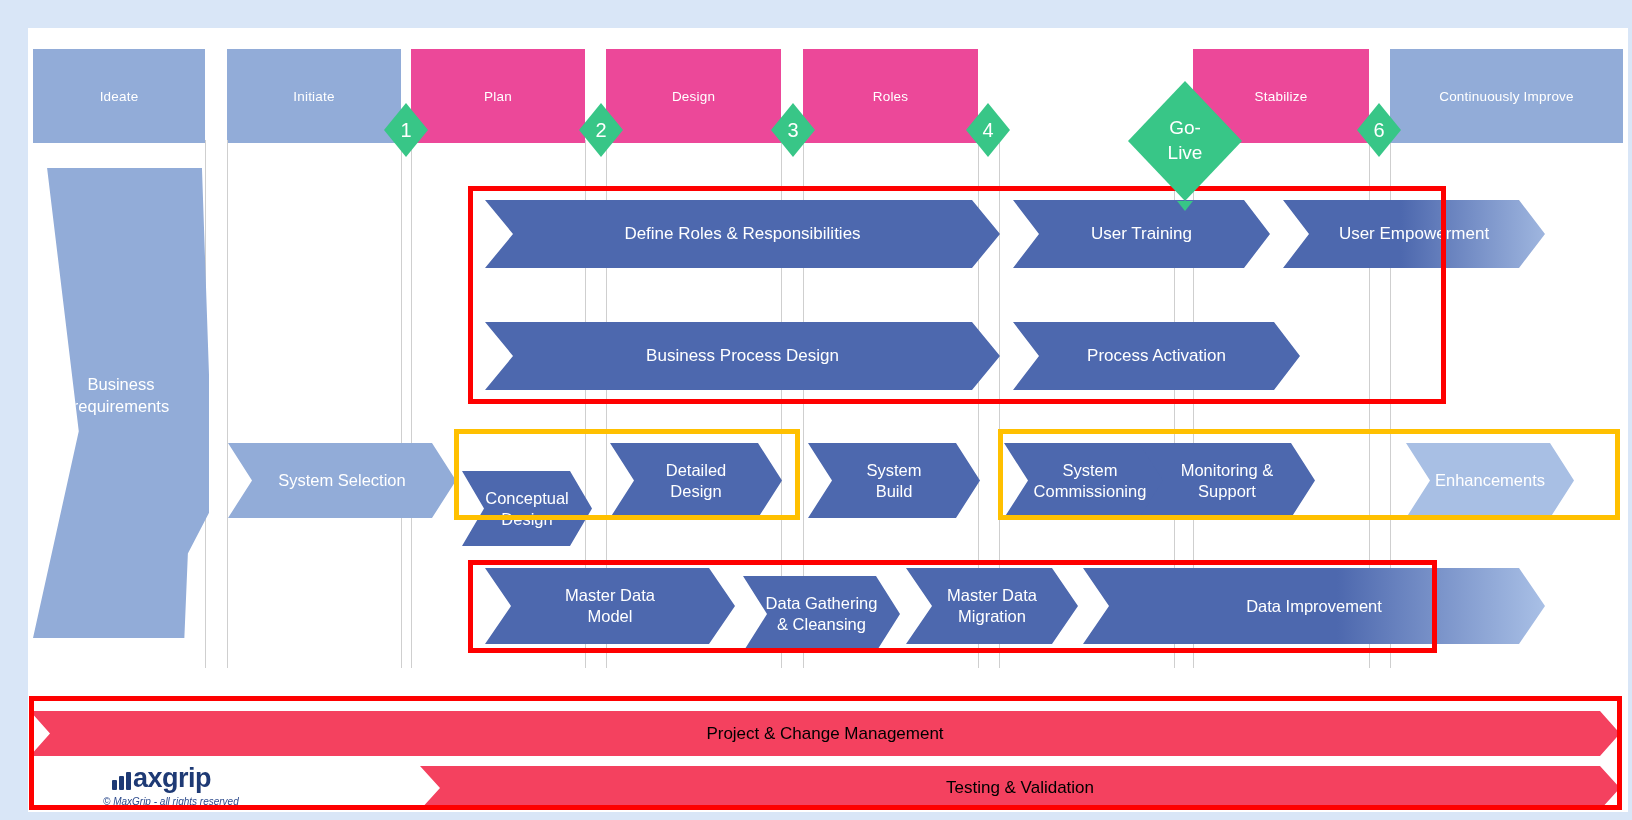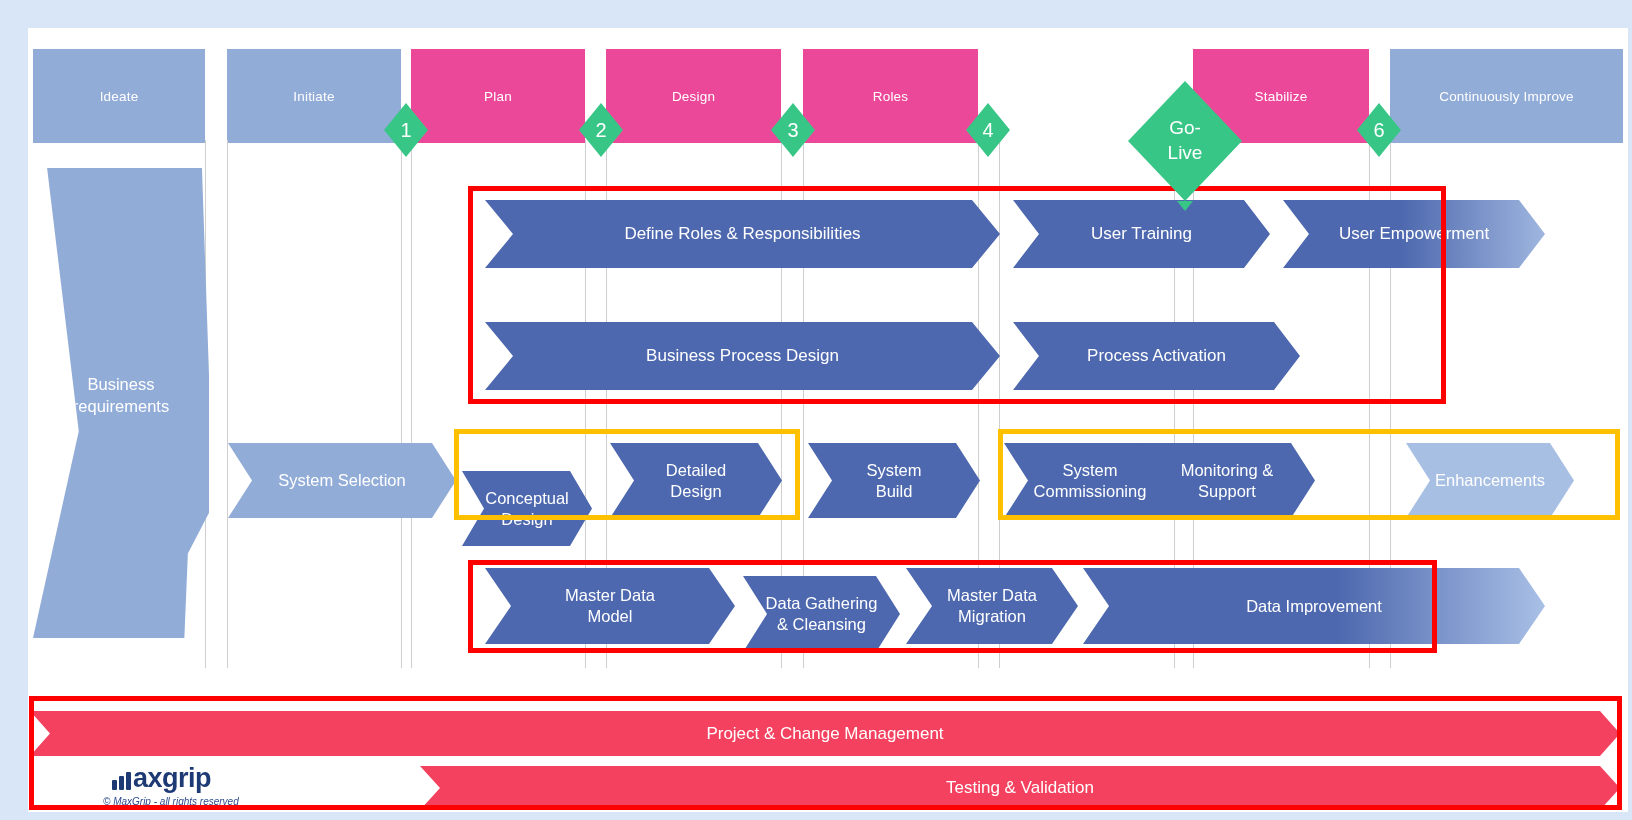--- a/index.html
+++ b/index.html
@@ -36,21 +36,21 @@
   
   .diamond{background:#38c687;color:#fff;display:flex;align-items:center;justify-content:center;
            text-align:center;clip-path:polygon(50% 0,100% 50%,50% 100%,0 50%);z-index:6;}
   .diamond.small{font-size:20px;}
   .diamond.large{font-size:19px;line-height:1.3;}
   .tri-down{background:#38c687;clip-path:polygon(0 0,100% 0,50% 100%);z-index:6;}
   
   .outline-red{border:5px solid #fe0000;z-index:5;}
   .outline-yellow{border:5px solid #ffc000;z-index:5;}
   
-  .bar{background:#f4415f;color:#ffffff;display:flex;align-items:center;justify-content:center;
+  .bar{background:#f4415f;color:#000000;display:flex;align-items:center;justify-content:center;
        font-size:17px;z-index:2;}
   
   .logo{display:flex;align-items:flex-end;z-index:3;}
   .logo .bar1,.logo .bar2,.logo .bar3{display:inline-block;width:5px;background:#1e3a75;margin-right:2px;border-radius:1px;}
   .logo .bar1{height:10px;}.logo .bar2{height:14px;}.logo .bar3{height:18px;}
   .logo .word{color:#1e3a75;font-weight:bold;font-size:27px;line-height:.85;letter-spacing:-.5px;}
   .copyright{color:#2c4a8c;font-size:10px;font-style:italic;z-index:3;}
 </style>
 </head>
 <body>

